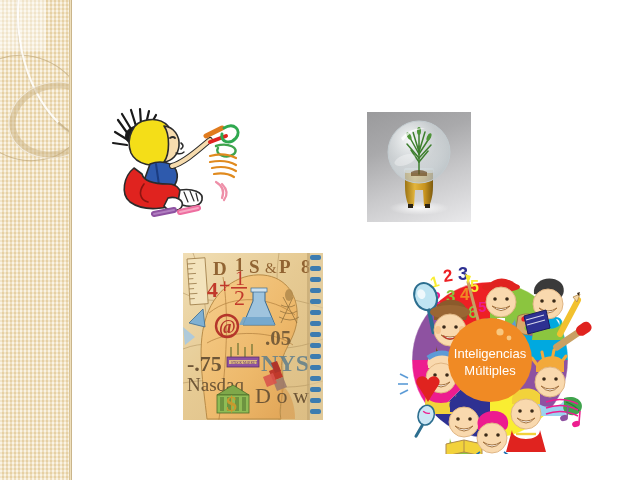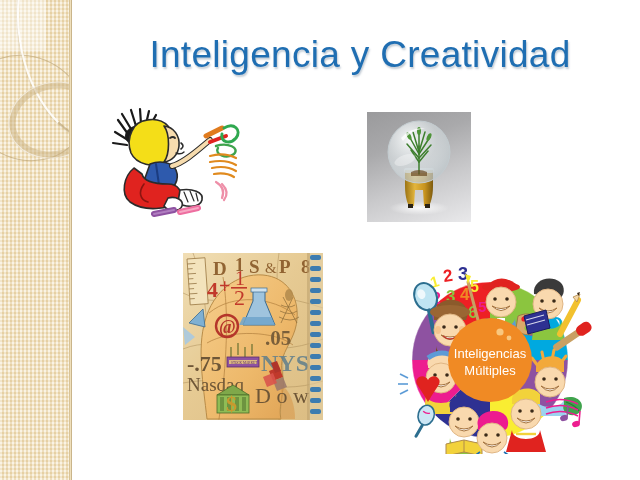--- a/index.html
+++ b/index.html
@@ -129,21 +129,20 @@
 
   <div id="sidebar">
     <div id="sidebar-lightbox"></div>
     <div id="ring-thin"></div>
     <div id="ring-arc"></div>
     <div id="ring-small"></div>
     <div id="ring-small-hl"></div>
     <div id="sidebar-edge"></div>
   </div>
 
-  <div id="title">Inteligencia y Creatividad</div>
 
   <div class="pic" id="pic-kid">
     <span class="sr">Cartoon child sitting on the floor drawing with crayons</span>
     <svg width="160" height="135" viewBox="0 0 160 135" xmlns="http://www.w3.org/2000/svg">
       <g fill="none" stroke="#2B2B2B" stroke-width="1.6" stroke-linecap="round" stroke-linejoin="round">
 
         <g stroke="#1a1a1a" stroke-width="2.2">
           <path d="M30 36 L20 22"></path>
             <path d="M33 31 L24 16"></path>
             <path d="M38 28 L33 12"></path>

